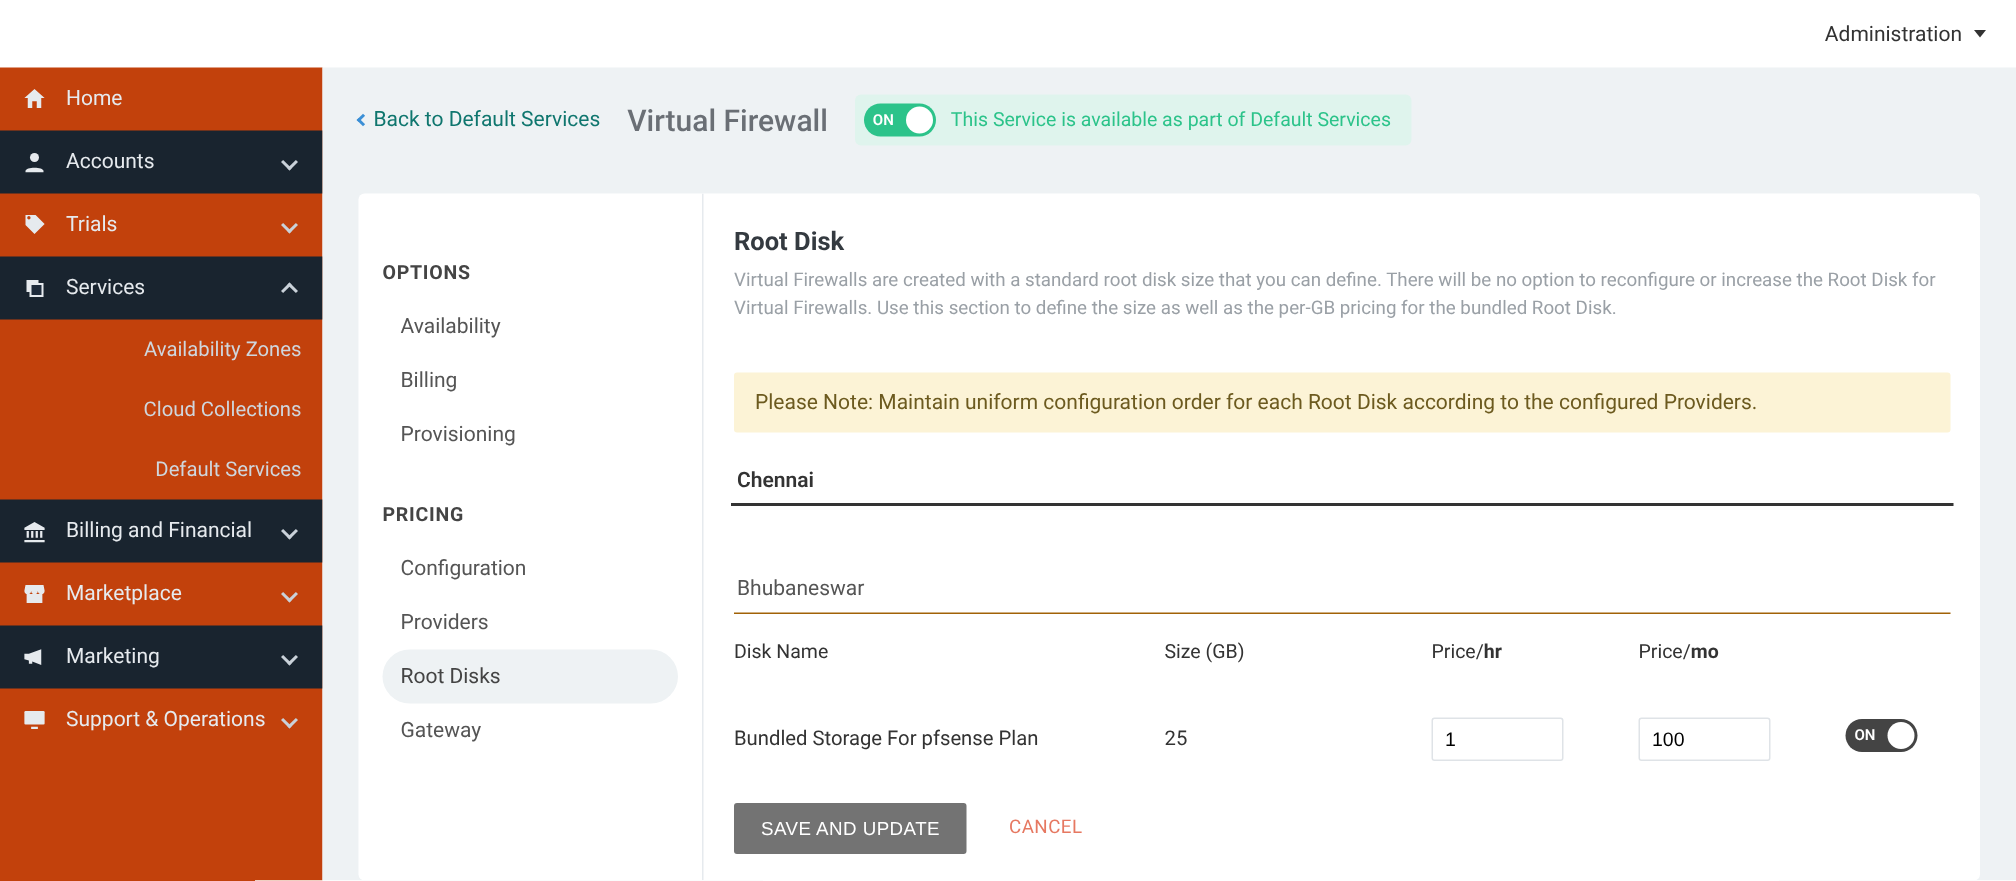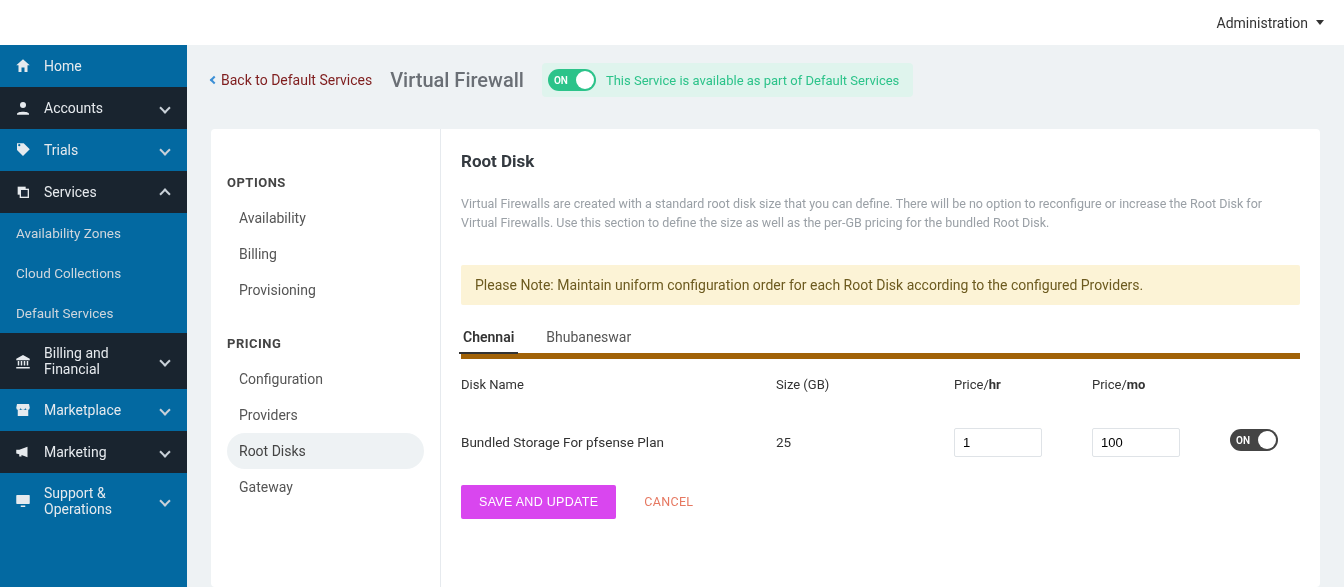--- a/index.html
+++ b/index.html
@@ -23,41 +23,42 @@
     border-right: 4px solid transparent;
     border-top: 5px solid #333;
     display: inline-block;
     margin-left: 4px;
   }
 
   .layout { display: flex; height: calc(100% - 45px); }
 
   
   .sidebar {
-    width: 187px;
-    background: #0369a1;
+    width: 215px;
+    background: #c2410c;
     color: #e6eaee;
     font-size: 14px;
     overflow-y: auto;
   }
   .sidebar .item {
     display: flex;
     align-items: center;
     gap: 12px;
     padding: 12px 14px;
     cursor: pointer;
     position: relative;
   }
   .sidebar .item.darker { background: #19242f; }
   .sidebar .item .label { flex: 1; }
   .sidebar .sub-item {
     padding: 12px 14px 12px 16px;
     color: #cfd6dd;
     font-size: 13.5px;
     cursor: pointer;
+    text-align: right;
   }
   .sidebar .icn { width: 18px; height: 18px; display: inline-flex; align-items: center; justify-content: center; }
   .sidebar svg { fill: #e6eaee; }
   .sidebar .chev {
     width: 8px; height: 8px;
     border-right: 2px solid #c9d1d9;
     border-bottom: 2px solid #c9d1d9;
     transform: rotate(45deg);
     margin-right: 4px;
   }
@@ -71,21 +72,21 @@
     flex-direction: column;
     overflow: hidden;
   }
   .page-head {
     display: flex;
     align-items: center;
     gap: 18px;
     padding: 18px 24px 12px 24px;
   }
   .back-link {
-    color: #7f1d1d;
+    color: #0f766e;
     font-size: 14px;
     display: flex;
     align-items: center;
     gap: 4px;
     cursor: pointer;
   }
   .back-link .lchev {
     width: 6px; height: 6px;
     border-left: 2px solid #3b8fd6;
     border-bottom: 2px solid #3b8fd6;
@@ -162,42 +163,43 @@
 
   .card-main {
     flex: 1;
     padding: 22px 20px;
     overflow: auto;
   }
   .card-main h3 {
     font-size: 17px;
     font-weight: 700;
     color: #343a40;
-    margin-bottom: 24px;
+    margin-bottom: 7px;
   }
   .desc {
     font-size: 12.5px;
     color: #9aa0a6;
     line-height: 1.5;
     margin-bottom: 32px;
   }
   .note {
     background: #fcf3d6;
     font-size: 14px;
     color: #6c5a1f;
     padding: 12px 14px;
     border-radius: 2px;
     margin-bottom: 16px;
   }
 
   .tabs {
     display: flex;
-    gap: 28px;
-    border-bottom: 6px solid #a16207;
+    gap: 40px;
+    border-bottom: 1px solid #a16207;
     margin-bottom: 8px;
+    flex-direction: column;
   }
   .tabs .tab {
     padding: 8px 2px;
     font-size: 14px;
     color: #555;
     cursor: pointer;
     position: relative;
   }
   .tabs .tab.active {
     color: #333;
@@ -244,21 +246,21 @@
   .row-toggle .knob {
     position: absolute;
     right: 2px; top: 2px;
     width: 18px; height: 18px;
     background: #fff;
     border-radius: 50%;
   }
 
   .actions { margin-top: 28px; display: flex; gap: 28px; align-items: center; }
   .btn-save {
-    background: #d946ef;
+    background: #737373;
     color: #fff;
     border: none;
     padding: 10px 18px;
     font-size: 12.5px;
     border-radius: 2px;
     cursor: pointer;
     letter-spacing: 0.3px;
   }
   .btn-cancel {
     color: #e67861;

